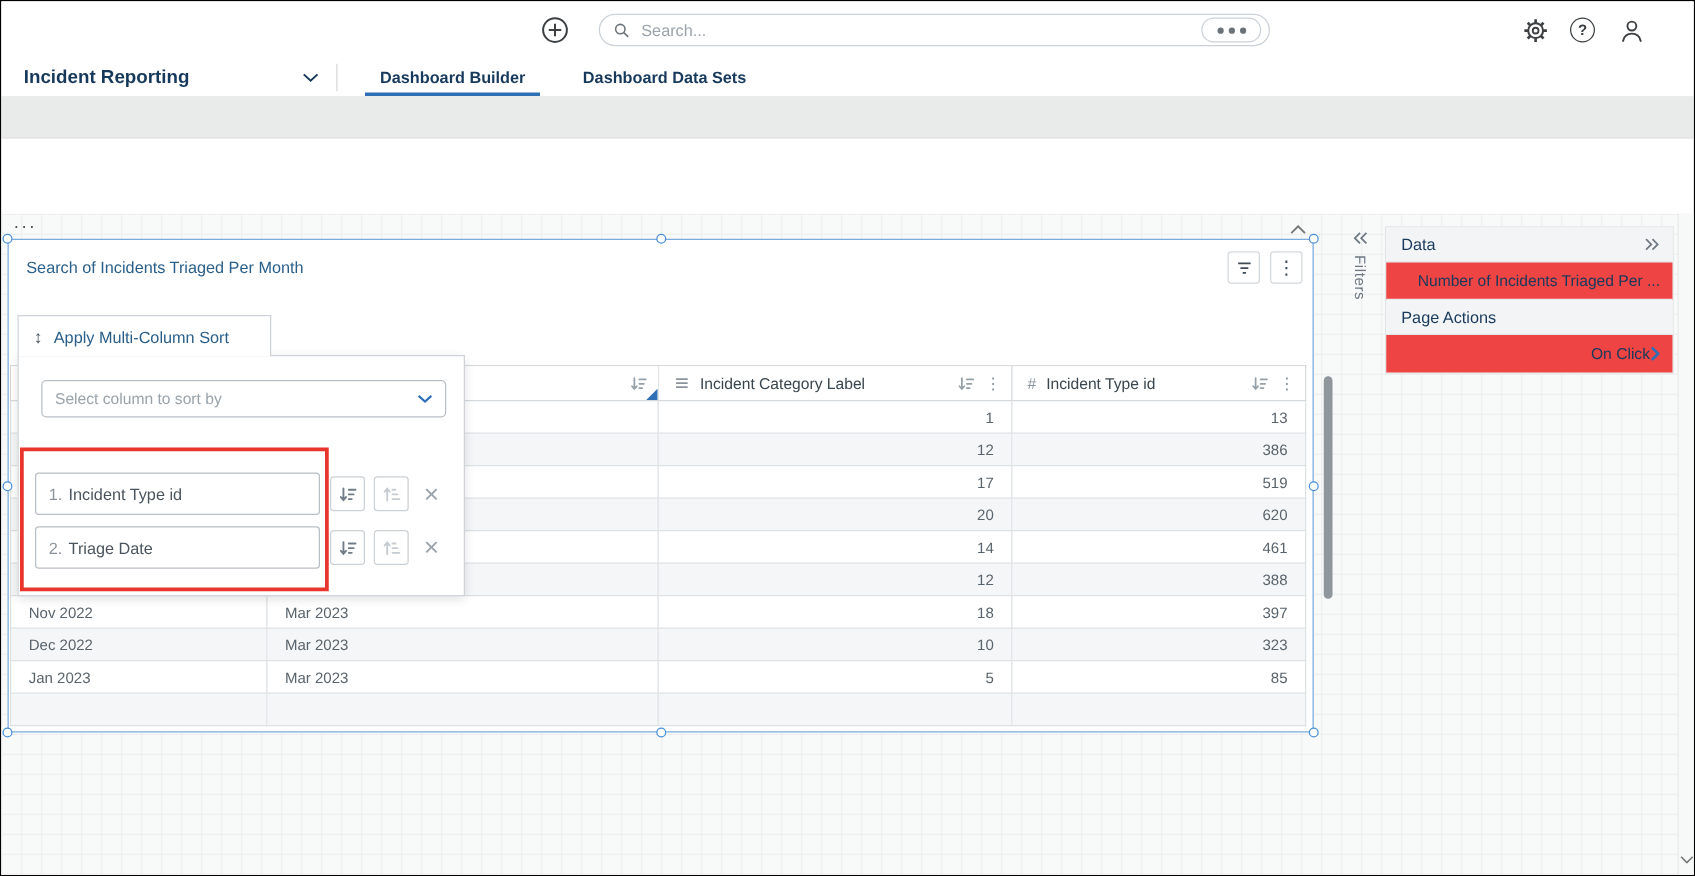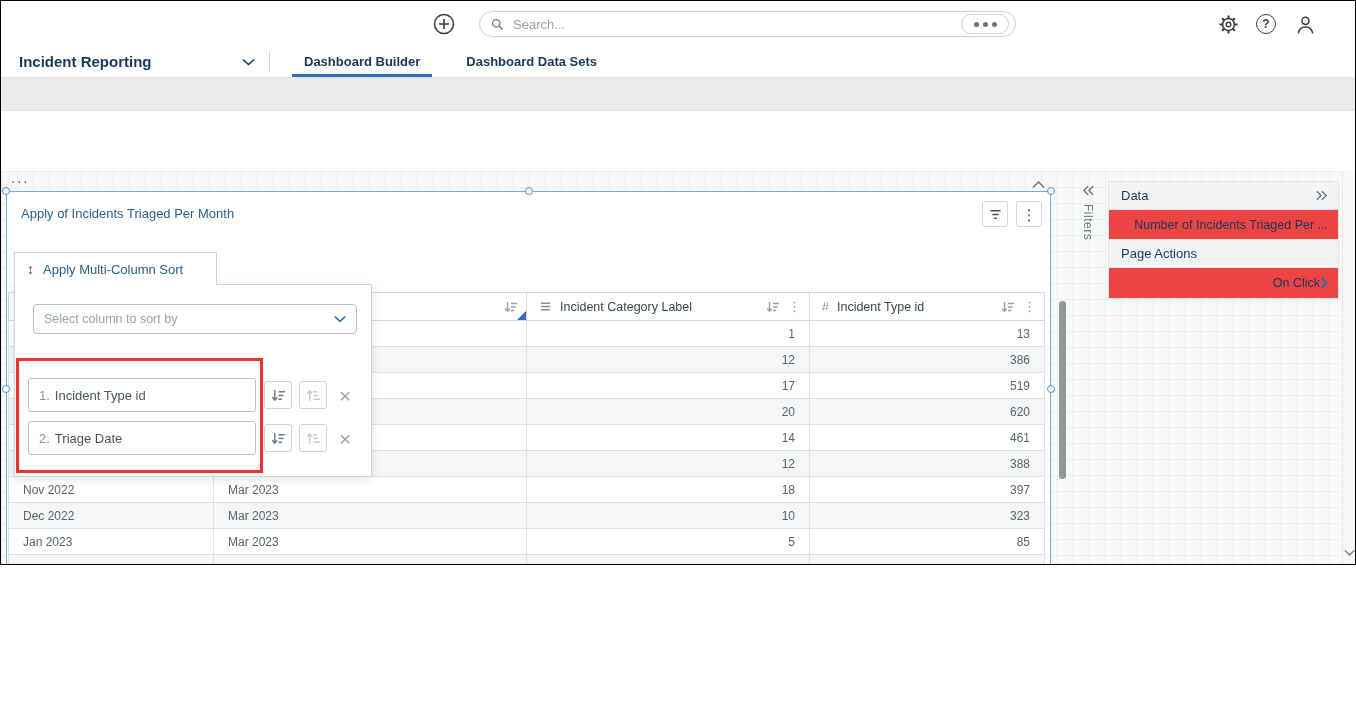--- a/index.html
+++ b/index.html
@@ -1,18 +1,18 @@
 <!DOCTYPE html>
 <html><head>
 <meta charset="utf-8">
 <style>
   * { margin:0; padding:0; box-sizing:border-box; }
   html,body { width:1356px; height:701px; }
   body { font-family:"Liberation Sans", sans-serif; background:#fff; }
-  .app { position:relative; width:1356px; height:565px; border:1px solid #000; background:#fff; overflow:hidden; }
+  .app { position:relative; width:1356px; height:701px; border:1px solid #000; background:#fff; overflow:hidden; }
 
   
   .topbar { position:absolute; top:0; left:0; right:0; height:45px; background:#fff; }
   .plus-wrap { position:absolute; left:431px; top:11px; width:24px; height:24px; cursor:pointer; }
   .searchbar { position:absolute; left:478px; top:10px; width:537px; height:26px; border:1px solid #ccd2d8; border-radius:14px; display:flex; align-items:center; padding:0 6px 0 10px; background:#fff; }
   .searchbar svg { flex:0 0 auto; }
   .search-input { flex:1; border:none; outline:none; font-size:13px; color:#444; margin-left:8px; font-family:"Liberation Sans", sans-serif; background:transparent; }
   .search-input::placeholder { color:#9aa3ab; }
   .ooo-pill { width:48px; height:20px; border:1px solid #ccd2d8; border-radius:11px; display:flex; align-items:center; justify-content:center; gap:4px; cursor:pointer; background:#fff; }
   .ooo-pill i { width:5px; height:5px; border-radius:50%; background:#6b7379; display:block; }
@@ -260,21 +260,21 @@
     <section class="widget">
       <span class="handle h-tl"></span>
       <span class="handle h-tc"></span>
       <span class="handle h-tr"></span>
       <span class="handle h-ml"></span>
       <span class="handle h-mr"></span>
       <span class="handle h-bl"></span>
       <span class="handle h-bc"></span>
       <span class="handle h-br"></span>
 
-      <div class="widget-title">Apply of Incidents Triaged Per Month</div>
+      <div class="widget-title">Search of Incidents Triaged Per Month</div>
       <span class="wh-btn wh-filter">
         <svg width="15" height="15" viewBox="0 0 18 18" fill="none" stroke="#3f4b56" stroke-width="1.7">
           <path d="M3 4.5h12M5.2 9h7.6M7.4 13.5h3.2"></path>
         </svg>
       </span>
       <span class="wh-btn wh-kebab">
         <span class="kebab-glyph">⋮</span>
       </span>
 
       <table class="wtable">

